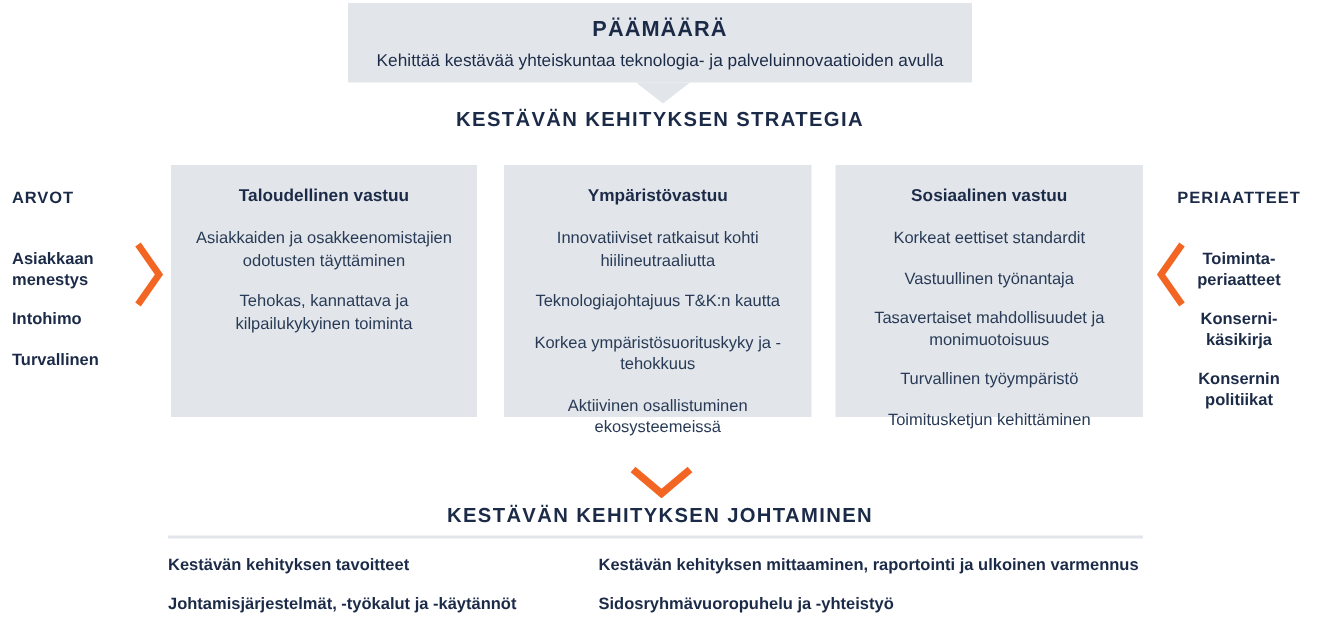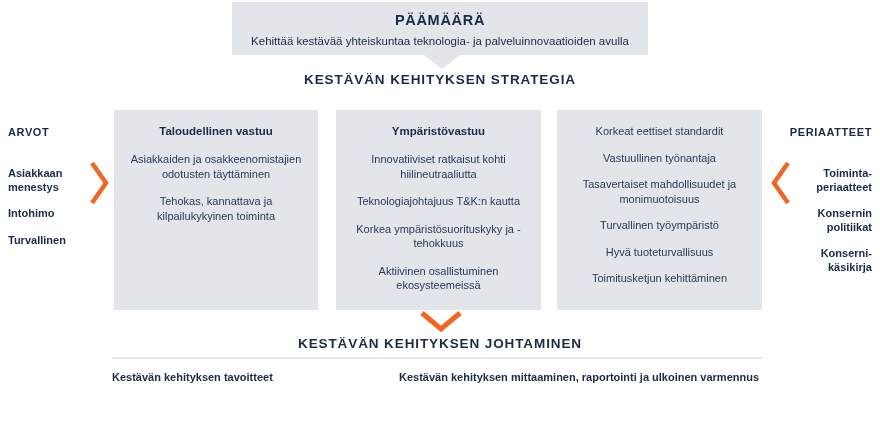--- a/index.html
+++ b/index.html
@@ -63,21 +63,21 @@
     font-size: 13.5px;
     font-weight: bold;
     letter-spacing: 0.9px;
     color: #1b2a47;
   }
 
   
   .pillar {
     position: absolute;
     top: 110px;
-    height: 200px;
+    height: 168px;
     background: #e2e6ea;
     box-sizing: border-box;
     padding: 14px 12px 10px 12px;
     text-align: center;
   }
   #pillar-0 { left: 114px; width: 204px; }
   #pillar-1 { left: 336px; width: 205px; }
   #pillar-2 { left: 557px; width: 205px; }
 
   .pillar-title {
@@ -95,21 +95,21 @@
   }
   #pillar-2 .pillar-item { margin-bottom: 12px; }
 
   
   .side-col {
     position: absolute;
     top: 125px;
     width: 92px;
   }
   #values-col { left: 8px; text-align: left; }
-  #principles-col { left: 780px; text-align: right; }
+  #principles-col { left: 780px; text-align: center; }
 
   .side-heading {
     font-size: 11px;
     font-weight: bold;
     letter-spacing: 0.6px;
     color: #1b2a47;
     margin-bottom: 28px;
     line-height: 14px;
   }
   .side-item {
@@ -193,52 +193,56 @@
 
 <div class="pillar" id="pillar-1">
   <div class="pillar-title">Ympäristövastuu</div>
   <div class="pillar-item">Innovatiiviset ratkaisut kohti hiilineutraaliutta</div>
   <div class="pillar-item">Teknologiajohtajuus T&amp;K:n kautta</div>
   <div class="pillar-item">Korkea ympäristösuorituskyky ja -tehokkuus</div>
   <div class="pillar-item">Aktiivinen osallistuminen ekosysteemeissä</div>
 </div>
 
 <div class="pillar" id="pillar-2">
+  <div class="pillar-title">Sosiaalinen vastuu</div>
   <div class="pillar-item">Korkeat eettiset standardit</div>
   <div class="pillar-item">Vastuullinen työnantaja</div>
   <div class="pillar-item">Tasavertaiset mahdollisuudet ja monimuotoisuus</div>
   <div class="pillar-item">Turvallinen työympäristö</div>
-  <div class="pillar-item">Hyvä tuoteturvallisuus</div>
   <div class="pillar-item">Toimitusketjun kehittäminen</div>
 </div>
 
 <div class="side-col" id="values-col">
   <div class="side-heading">ARVOT</div>
   <div class="side-item">Asiakkaan menestys</div>
   <div class="side-item">Intohimo</div>
   <div class="side-item">Turvallinen</div>
 </div>
 <svg class="side-chevron" id="values-chevron" viewBox="0 0 22 46">
   <polyline points="4,3 18,23 4,43" fill="none" stroke="#F26522" stroke-width="4.5" stroke-linecap="butt" stroke-linejoin="miter"></polyline>
 </svg>
 
 <div class="side-col" id="principles-col">
   <div class="side-heading">PERIAATTEET</div>
   <div class="side-item">Toiminta-periaatteet</div>
+  <div class="side-item">Konserni-käsikirja</div>
   <div class="side-item">Konsernin politiikat</div>
-  <div class="side-item">Konserni-käsikirja</div>
 </div>
 <svg class="side-chevron" id="principles-chevron" viewBox="0 0 22 46">
   <polyline points="18,3 4,23 18,43" fill="none" stroke="#F26522" stroke-width="4.5" stroke-linecap="butt" stroke-linejoin="miter"></polyline>
 </svg>
 
 <svg id="bottom-arrow" viewBox="0 0 44 22">
   <polyline points="3,3 22,19 41,3" fill="none" stroke="#F26522" stroke-width="5" stroke-linecap="butt" stroke-linejoin="miter"></polyline>
 </svg>
 
 <div id="management-heading">KESTÄVÄN KEHITYKSEN JOHTAMINEN</div>
 <div id="bottom-divider"></div>
 <div id="bottom-grid">
   <div class="bottom-row">
     <div class="bottom-cell col-a">Kestävän kehityksen tavoitteet</div>
     <div class="bottom-cell col-b">Kestävän kehityksen mittaaminen, raportointi ja ulkoinen varmennus</div>
   </div>
+  <div class="bottom-row">
+    <div class="bottom-cell col-a">Johtamisjärjestelmät, -työkalut ja -käytännöt</div>
+    <div class="bottom-cell col-b">Sidosryhmävuoropuhelu ja -yhteistyö</div>
+  </div>
 </div>
 
 </body></html>

